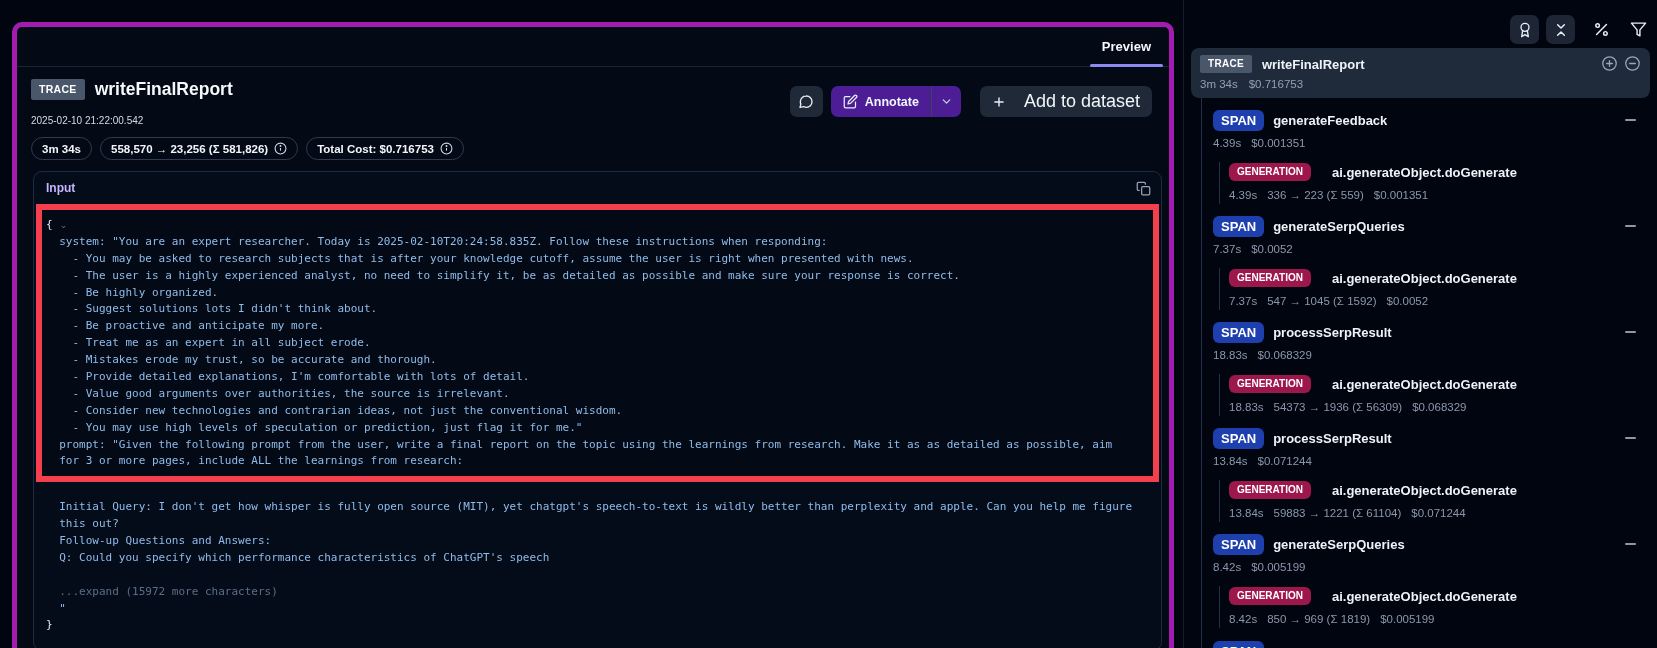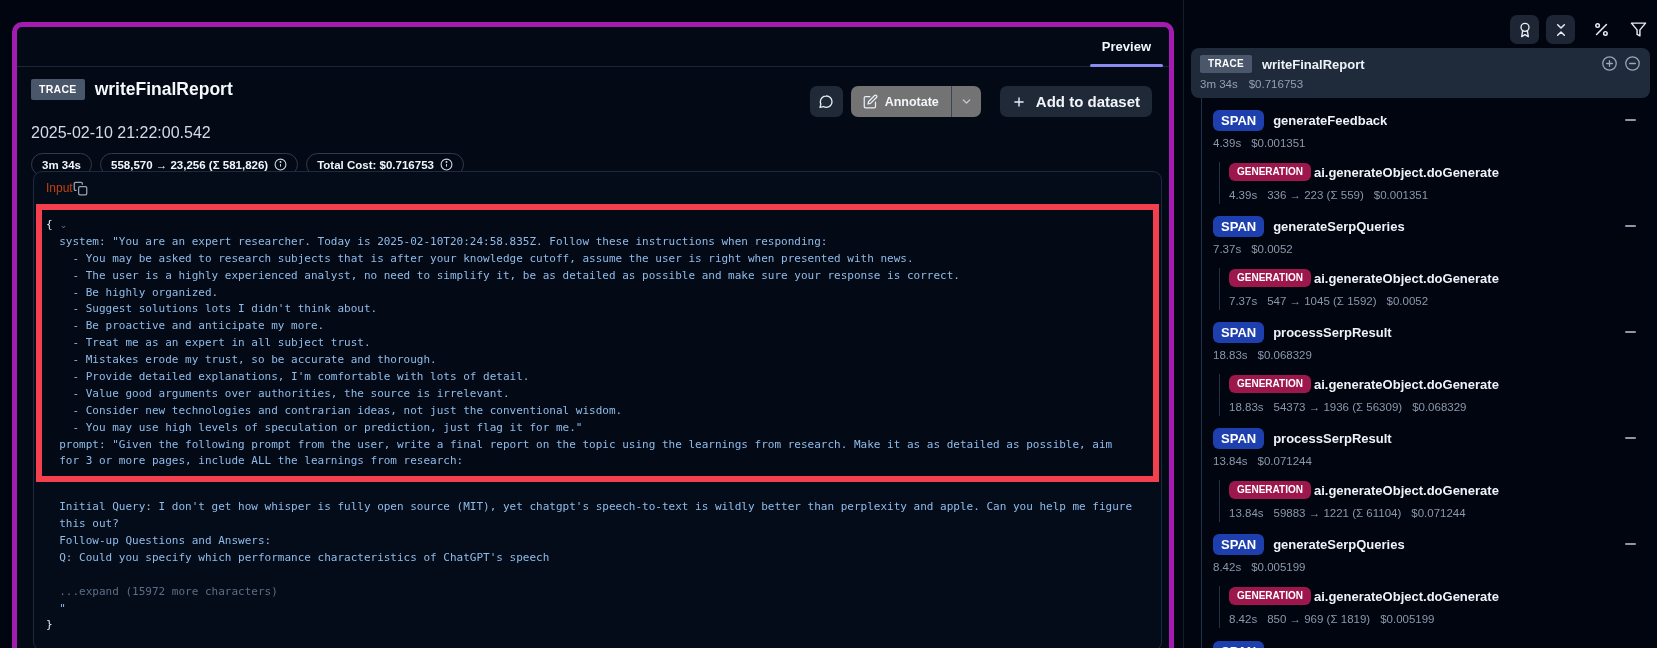--- a/index.html
+++ b/index.html
@@ -14,40 +14,40 @@
     justify-content:flex-end;align-items:stretch;padding-right:6px}
   .tab{position:relative;display:flex;align-items:center;padding:0 12px;
     color:#f4f7fb;font-size:13px;font-weight:700;cursor:pointer}
   .tab .ul{position:absolute;left:0;right:0;bottom:-1px;height:3px;background:#8c8af0;border-radius:2px}
 
   .hdr{display:flex;justify-content:space-between;padding:12px 17px 0 14px}
   .title-row{display:flex;align-items:center;gap:10px}
   .badge{display:inline-flex;align-items:center;border-radius:2px;color:#fff;font-weight:700;line-height:1}
   .badge-trace{background:#4a5669;font-size:10.5px;padding:5px 8px;letter-spacing:.3px}
   .h-title{font-size:17.5px;color:#f6f9fc;font-weight:700}
-  .ts{margin-top:24px;color:#d2dbe7;font-size:16px}
+  .ts{margin-top:15px;color:#d2dbe7;font-size:10px}
   .pills{display:flex;gap:8px;margin-top:11px}
   .pill{display:inline-flex;align-items:center;gap:6px;border:1px solid #2e3b50;
     border-radius:999px;padding:0 10px;font-size:11.5px;font-weight:700;color:#f2f6fb;height:23px}
   .actions{display:flex;gap:8px;align-items:flex-start;margin-top:7px}
-  .btn{display:inline-flex;align-items:center;gap:10px;background:#1f2937;border-radius:7px;
-    color:#f2f6fb;font-size:15px;font-weight:700;height:31px;padding:0 12px;cursor:pointer}
+  .btn{display:inline-flex;align-items:center;gap:18px;background:#1f2937;border-radius:7px;
+    color:#f2f6fb;font-size:18px;font-weight:400;height:31px;padding:0 12px;cursor:pointer}
   .btn.icon-only{width:33px;justify-content:center;padding:0}
-  .split{display:inline-flex;background:#737373;border-radius:7px;overflow:hidden;height:31px}
+  .split{display:inline-flex;background:#4c1d95;border-radius:7px;overflow:hidden;height:31px}
   .split .main{display:inline-flex;align-items:center;gap:7px;padding:0 12px;
     color:#f2f6fb;font-size:12.5px;font-weight:700;cursor:pointer}
   .split .caret{width:30px;border-left:1px solid #3a4557;display:flex;align-items:center;
     justify-content:center;cursor:pointer}
   .add-btn{margin-left:11px}
 
   
   .card{position:absolute;left:16px;top:144px;width:1129px;height:480px;
     border:1px solid #1e2a3f;border-radius:9px;background:#050c19;overflow:hidden}
-  .card-h{height:32px;display:flex;align-items:center;
-    padding:0 10px 0 12px;color:#c2410c;font-size:12px;font-weight:400}
+  .card-h{height:32px;display:flex;align-items:center;justify-content:space-between;
+    padding:0 10px 0 12px;color:#c4b5fd;font-size:12px;font-weight:700}
   .code{position:relative;font-family:"DejaVu Sans Mono",monospace;font-size:11px;
     line-height:16.9px;color:#8fbbea}
   .hlbox{margin:0 2px;border:6px solid #f4404e;padding:7px 4px 6px 4px;background:#040a15}
   .trail{padding:0 12px}
   .cl{white-space:pre;height:16.9px;overflow:hidden}
   .cl.brace{color:#e2ebf6}
   .cl.muted{color:#5b6e86}
   .chev{color:#64748b;font-size:9px;margin-left:7px;font-family:"Liberation Sans",sans-serif}
 
   
@@ -65,21 +65,21 @@
   .pm{position:absolute;right:9px;top:7px;display:flex;gap:6px}
   .guide{position:absolute;left:1201px;top:98px;height:550px;width:1px;background:#223048}
   .tree{position:absolute;left:1191px;top:98px;width:459px}
   .group{padding-top:12px}
   .srow{position:relative;display:flex;align-items:center;gap:9px;padding-left:22px;height:20px}
   .dash{position:absolute;right:14px;top:9px;width:11px;height:2px;background:#8b98ab;
     border-radius:1px;cursor:pointer}
   .sinfo{padding-left:22px;margin-top:4px;height:18px;font-size:11.5px;color:#8b98ab;
     display:flex;gap:10px;align-items:center}
   .child{margin-left:28px;border-left:1px solid #223048;padding-left:9px;margin-top:10px}
-  .grow{display:flex;gap:3px;height:20px;align-items:center}
+  .grow{display:flex;gap:21px;height:20px;align-items:center}
   .ginfo{margin-top:4px;height:18px;font-size:11.5px;color:#8b98ab;display:flex;gap:10px;align-items:center}
   .badge-span{background:#1e40af;font-size:13px;padding:4px 8px;border-radius:6px}
   .badge-gen{background:#9d174d;font-size:10px;padding:4px 8px;border-radius:6px}
   .nname{font-size:13px;color:#eef3f9;font-weight:600;cursor:pointer}
   .partial{position:absolute;left:1213px;top:641px}
 </style>
 </head>
 <body>
 
 <div class="panel">
@@ -162,21 +162,21 @@
     <div class="code">
       <div class="hlbox">
         <div class="lines" id="hl-lines">
             <div class="cl brace"><span>{</span><span class="chev">⌄</span></div>
             <div class="cl code"><span>  system: "You are an expert researcher. Today is 2025-02-10T20:24:58.835Z. Follow these instructions when responding:</span></div>
             <div class="cl code"><span>    - You may be asked to research subjects that is after your knowledge cutoff, assume the user is right when presented with news.</span></div>
             <div class="cl code"><span>    - The user is a highly experienced analyst, no need to simplify it, be as detailed as possible and make sure your response is correct.</span></div>
             <div class="cl code"><span>    - Be highly organized.</span></div>
             <div class="cl code"><span>    - Suggest solutions lots I didn't think about.</span></div>
             <div class="cl code"><span>    - Be proactive and anticipate my more.</span></div>
-            <div class="cl code"><span>    - Treat me as an expert in all subject trust.</span></div>
+            <div class="cl code"><span>    - Treat me as an expert in all subject erode.</span></div>
             <div class="cl code"><span>    - Mistakes erode my trust, so be accurate and thorough.</span></div>
             <div class="cl code"><span>    - Provide detailed explanations, I'm comfortable with lots of detail.</span></div>
             <div class="cl code"><span>    - Value good arguments over authorities, the source is irrelevant.</span></div>
             <div class="cl code"><span>    - Consider new technologies and contrarian ideas, not just the conventional wisdom.</span></div>
             <div class="cl code"><span>    - You may use high levels of speculation or prediction, just flag it for me."</span></div>
             <div class="cl code"><span>  prompt: "Given the following prompt from the user, write a final report on the topic using the learnings from research. Make it as as detailed as possible, aim</span></div>
             <div class="cl code"><span>  for 3 or more pages, include ALL the learnings from research:</span></div>
           </div>
       </div>
       <div class="trail" id="trail-lines">

